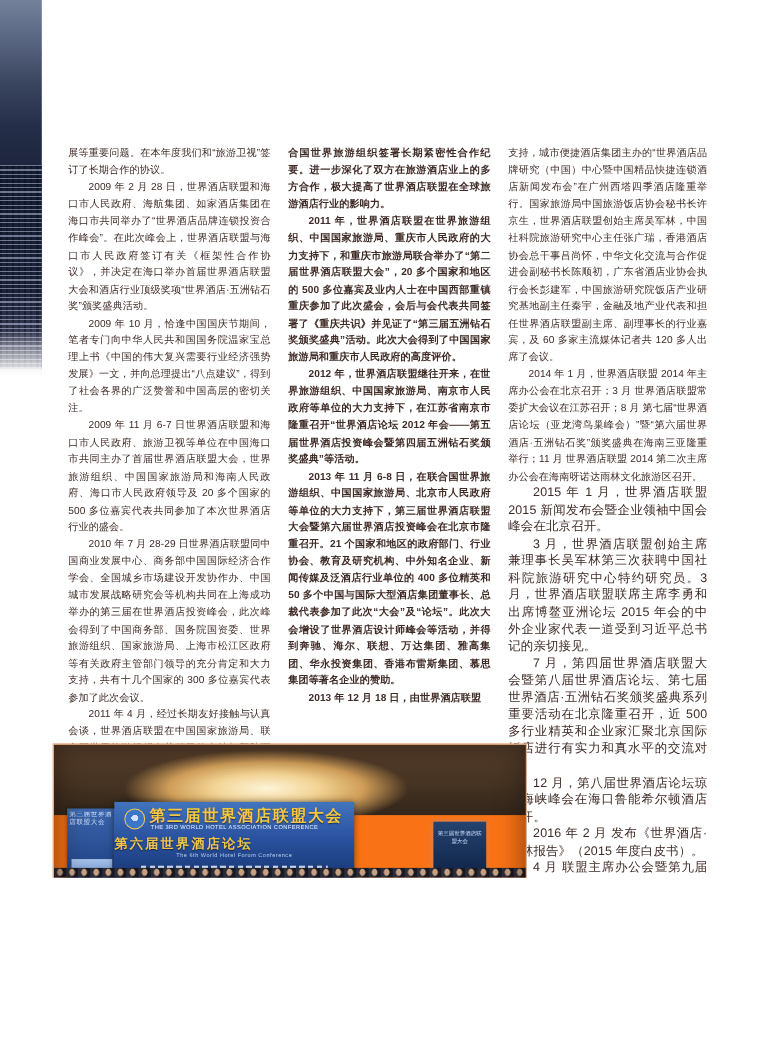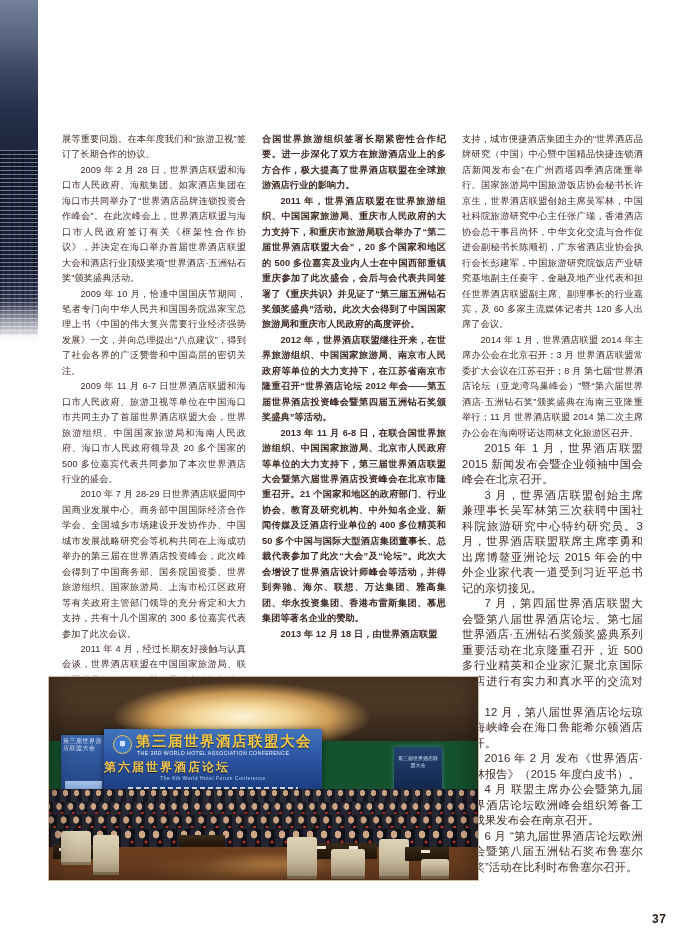--- a/index.html
+++ b/index.html
@@ -1,17 +1,17 @@
 <!DOCTYPE html>
 <html><head>
 <meta charset="utf-8">
 <style>
   html,body{margin:0;padding:0;background:#ffffff;}
   body{font-family:"Liberation Sans","DejaVu Sans",sans-serif;}
-  #page{position:relative;width:700px;height:950px;background:#ffffff;overflow:hidden;}
+  #page{position:relative;width:700px;height:798px;background:#ffffff;overflow:hidden;}
 
   
   .edge-strip{position:absolute;left:0;top:0;width:38px;height:348px;
     background:linear-gradient(180deg,#74819a 0%,#5a6783 10%,#39445e 22%,#232d47 34%,#1b2338 48%,#1d2539 62%,#2b3048 78%,#8d8fa5 92%,#ffffff 100%);}
   .edge-lights{position:absolute;left:0;top:150px;width:38px;height:185px;opacity:.85;
     background-image:
       repeating-linear-gradient(0deg, rgba(215,224,255,.55) 0 1px, rgba(0,0,0,0) 1px 4px),
       repeating-linear-gradient(90deg, rgba(8,12,26,.65) 0 2px, rgba(0,0,0,0) 2px 5px, rgba(8,12,26,.45) 5px 7px, rgba(0,0,0,0) 7px 11px),
       linear-gradient(180deg,#141c30,#1a2238 60%,#3d3f58);}
   .edge-fade{position:absolute;left:0;top:300px;width:38px;height:48px;
@@ -21,21 +21,21 @@
   .col{position:absolute;top:132px;color:#3f2b26;text-align:justify;}
   #col1{left:62px;width:184px;}
   #col2{left:262px;width:184px;font-weight:bold;}
   #col3{left:462px;width:181px;}
   .para{margin:0;font-size:9.2px;line-height:15.45px;text-indent:2em;letter-spacing:.1px;}
   .para.cont{text-indent:0;}
   .para.large{font-size:11.3px;line-height:15.5px;letter-spacing:.15px;}
 
   
   .photo{position:absolute;left:48px;top:676px;width:400px;height:203px;overflow:hidden;
-    background:#14532d;border:1px solid #cdbba8;padding-left:29px;}
+    background:#f97316;border:1px solid #cdbba8;padding-left:29px;}
   .ph-ceiling{position:absolute;left:0;top:0;width:100%;height:64px;
     background:
       radial-gradient(ellipse 170px 46px at 45% 62%, #fdf4d8 0%, #f2d495 28%, #cf9d58 52%, rgba(90,60,35,0) 76%),
       linear-gradient(180deg,#57402c 0%,#463322 55%,#32251a 100%);}
   .ph-wall{position:absolute;left:0;top:44px;width:100%;height:96px;
     background:
       repeating-linear-gradient(90deg, rgba(255,214,160,.12) 0 3px, rgba(0,0,0,0) 3px 34px),
       repeating-linear-gradient(90deg, #4d3категория0 0 0),
       repeating-linear-gradient(90deg, #503category 0 0),
       repeating-linear-gradient(90deg, #4d321e 0 26px, #3a2516 26px 34px),

